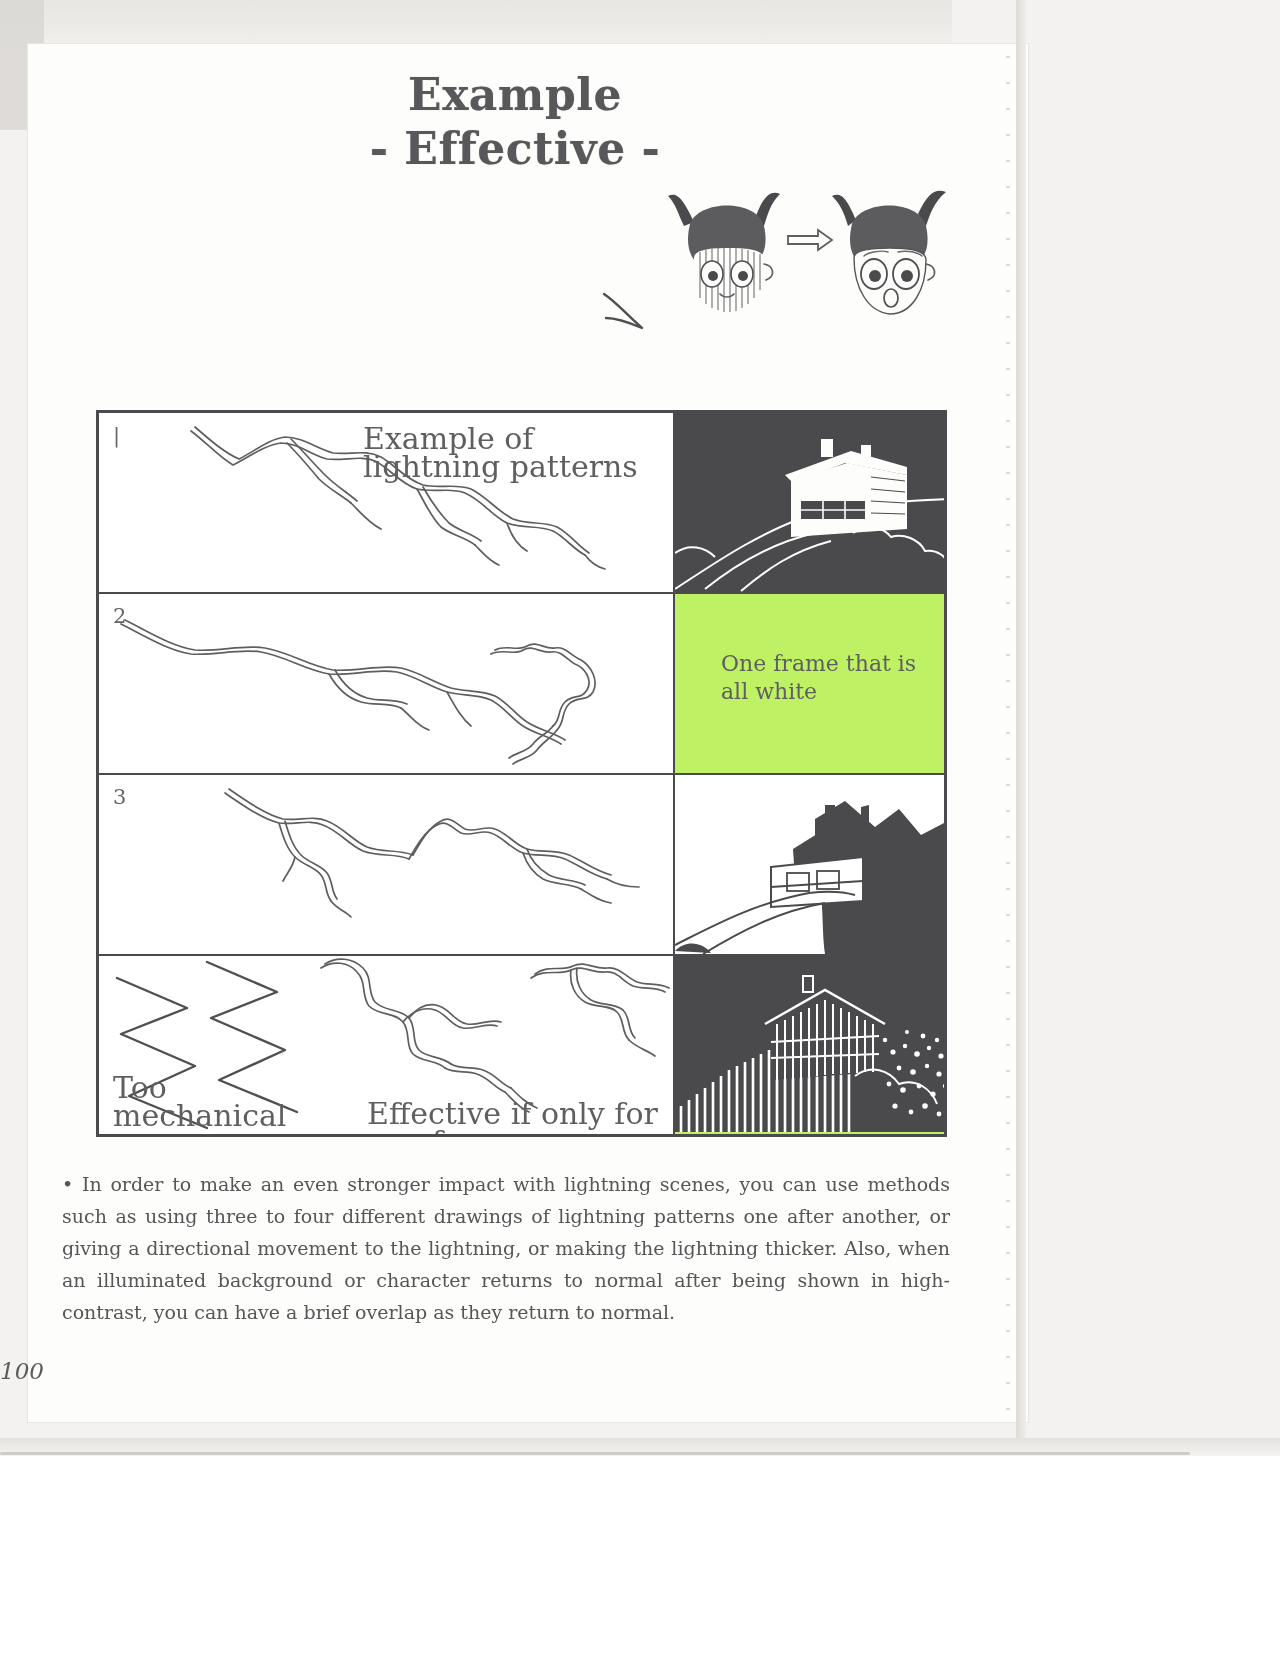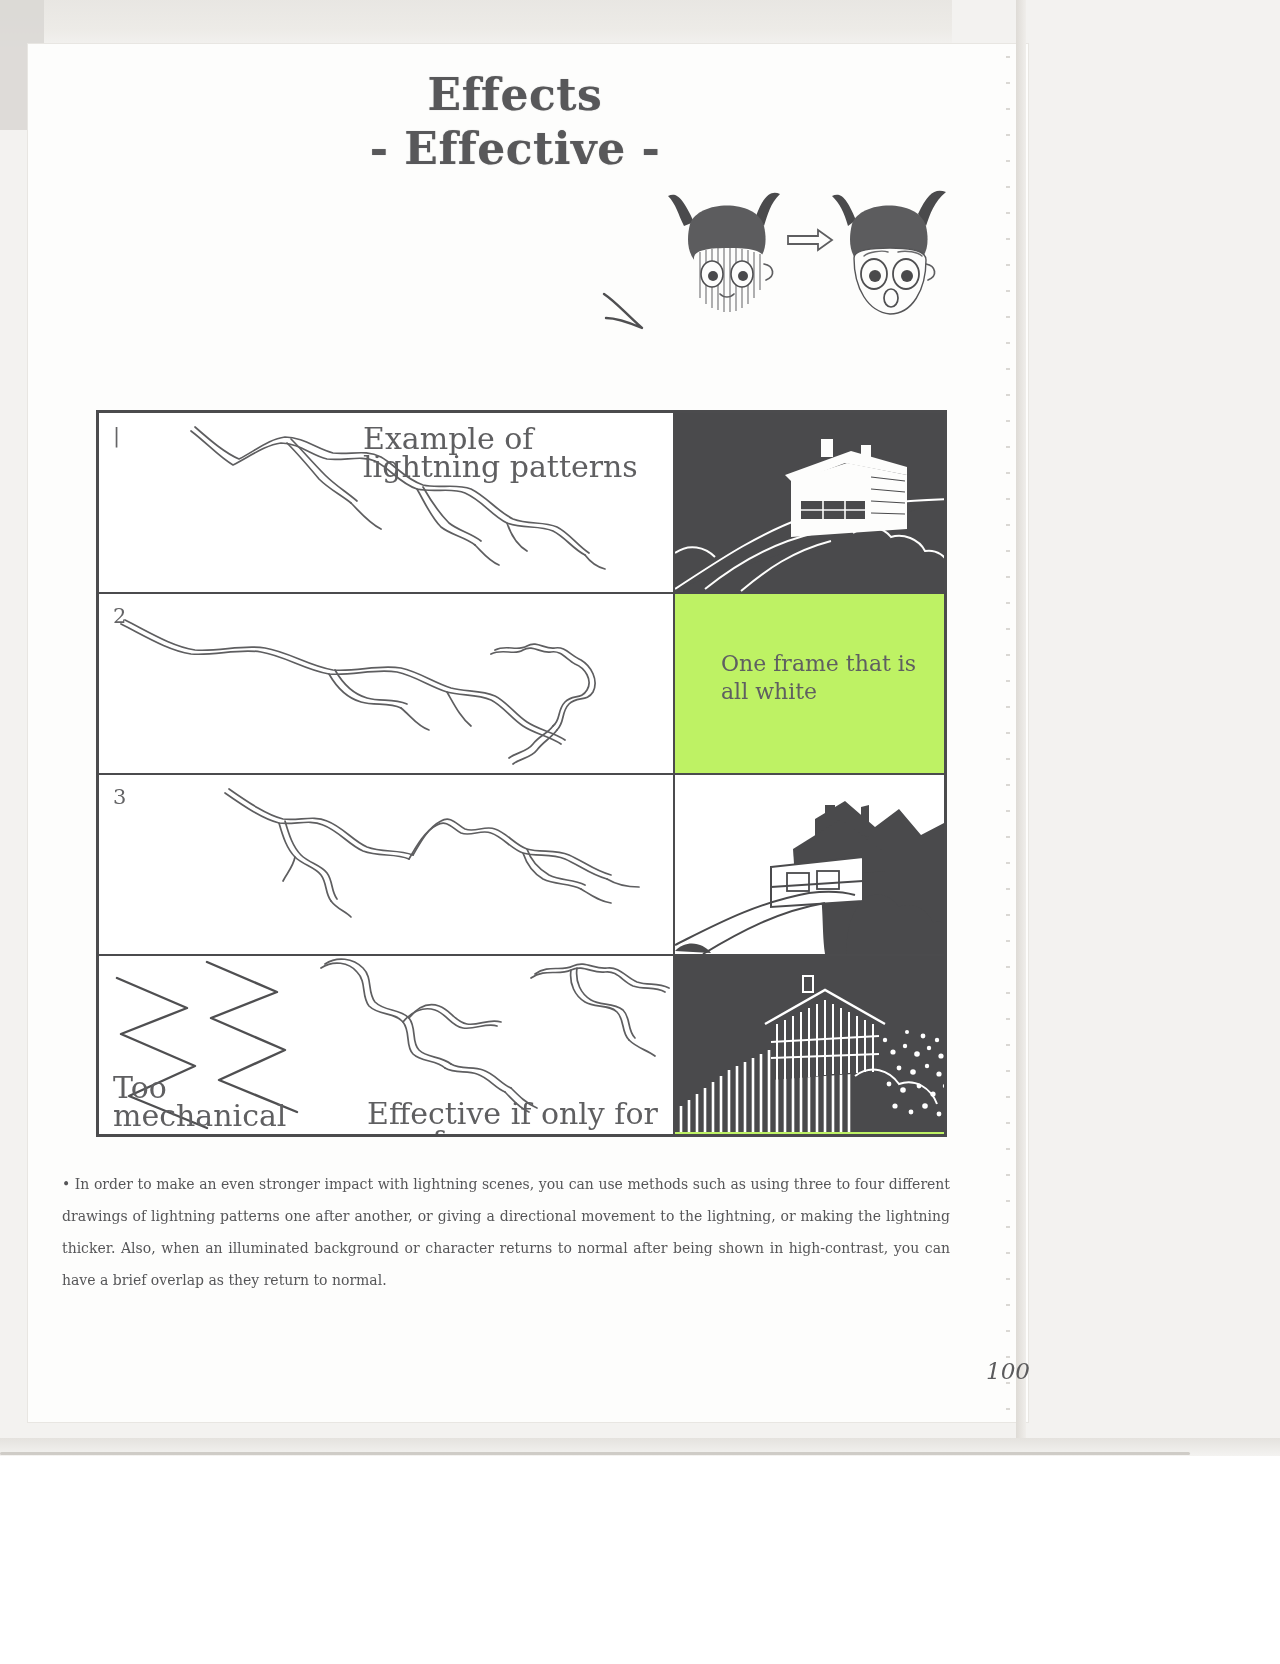--- a/index.html
+++ b/index.html
@@ -171,31 +171,31 @@
 
   svg{display:block;}
   .ink{fill:none;stroke:#5e5e60;stroke-width:1.7;stroke-linecap:round;stroke-linejoin:round;}
   .ink-thin{fill:none;stroke:#6a6a6c;stroke-width:1.4;stroke-linecap:round;stroke-linejoin:round;}
   .ink-bold{fill:none;stroke:#4f4f51;stroke-width:2.4;stroke-linecap:round;stroke-linejoin:round;}
 
   
   .bodytext{
     position:absolute;left:62px;top:1168px;width:888px;
     font-family:"DejaVu Serif", serif;
-    font-size:14px;
+    font-size:19px;
     line-height:32px;
     color:#565658;
     text-align:justify;
   }
   .bodytext p{margin:0;}
 
   
   .pagenum{
     position:absolute;left:0;top:1358px;width:1030px;
-    text-align:right;
+    text-align:left;
     font-family:"DejaVu Serif", serif;
     font-style:italic;
     font-size:23px;
     color:#5b5b5d;
   }
 </style>
 </head>
 <body>
 
 <div id="scan">
@@ -205,21 +205,21 @@
   <div class="spine-dots"></div>
   <div class="edge-right"></div>
   <div class="edge-bottom"></div>
   <div class="fold-line"></div>
   <div class="below-fold"></div>
 </div>
 
 <div class="content">
 
   <div class="title-wrap">
-    <div class="title-main">Effects</div>
+    <div class="title-main">Example</div>
     <div class="title-sub">- Effective -</div>
   </div>
 
   <svg class="bubble-tail" viewBox="0 0 44 40">
     <path class="ink-bold" d="M2 2 C14 10, 22 20, 40 36 C26 30, 14 26, 4 26"></path>
   </svg>
 
   <svg class="astro-area" viewBox="0 0 300 160">
 
     <g>

